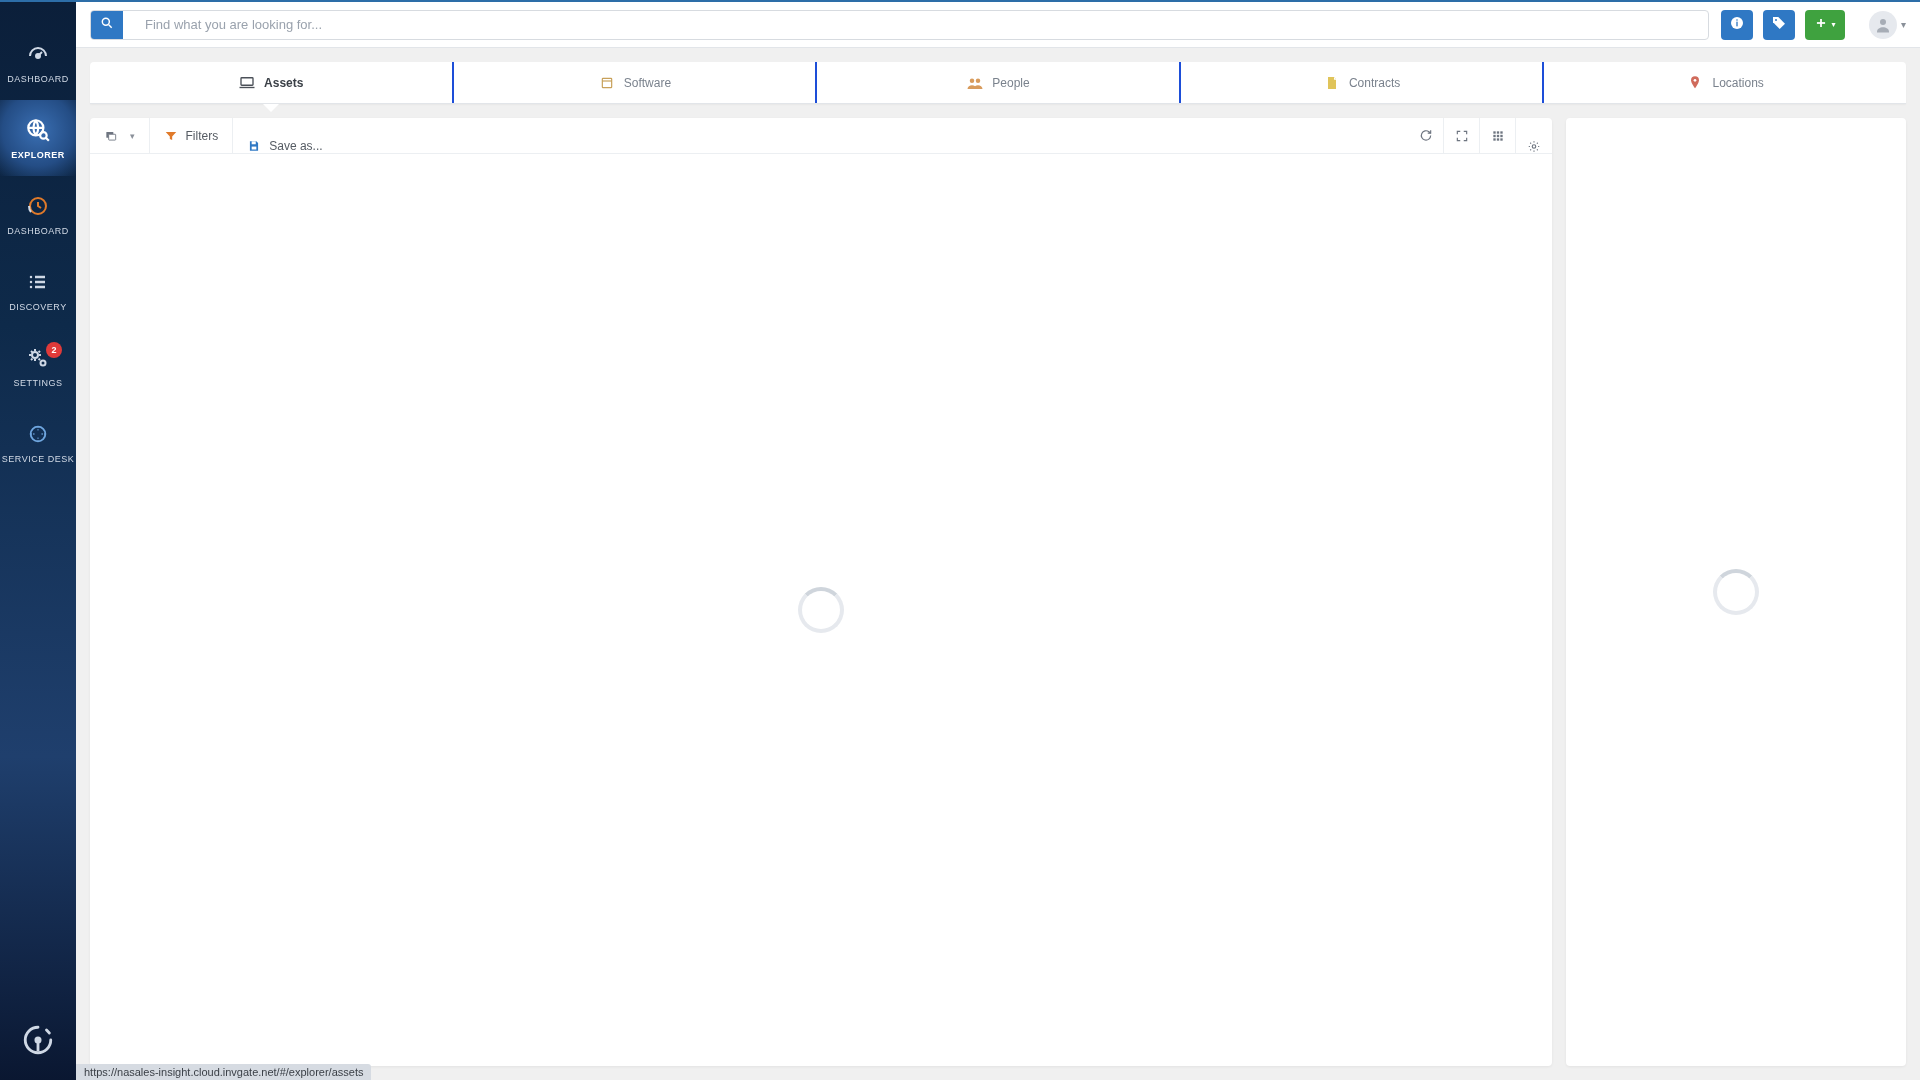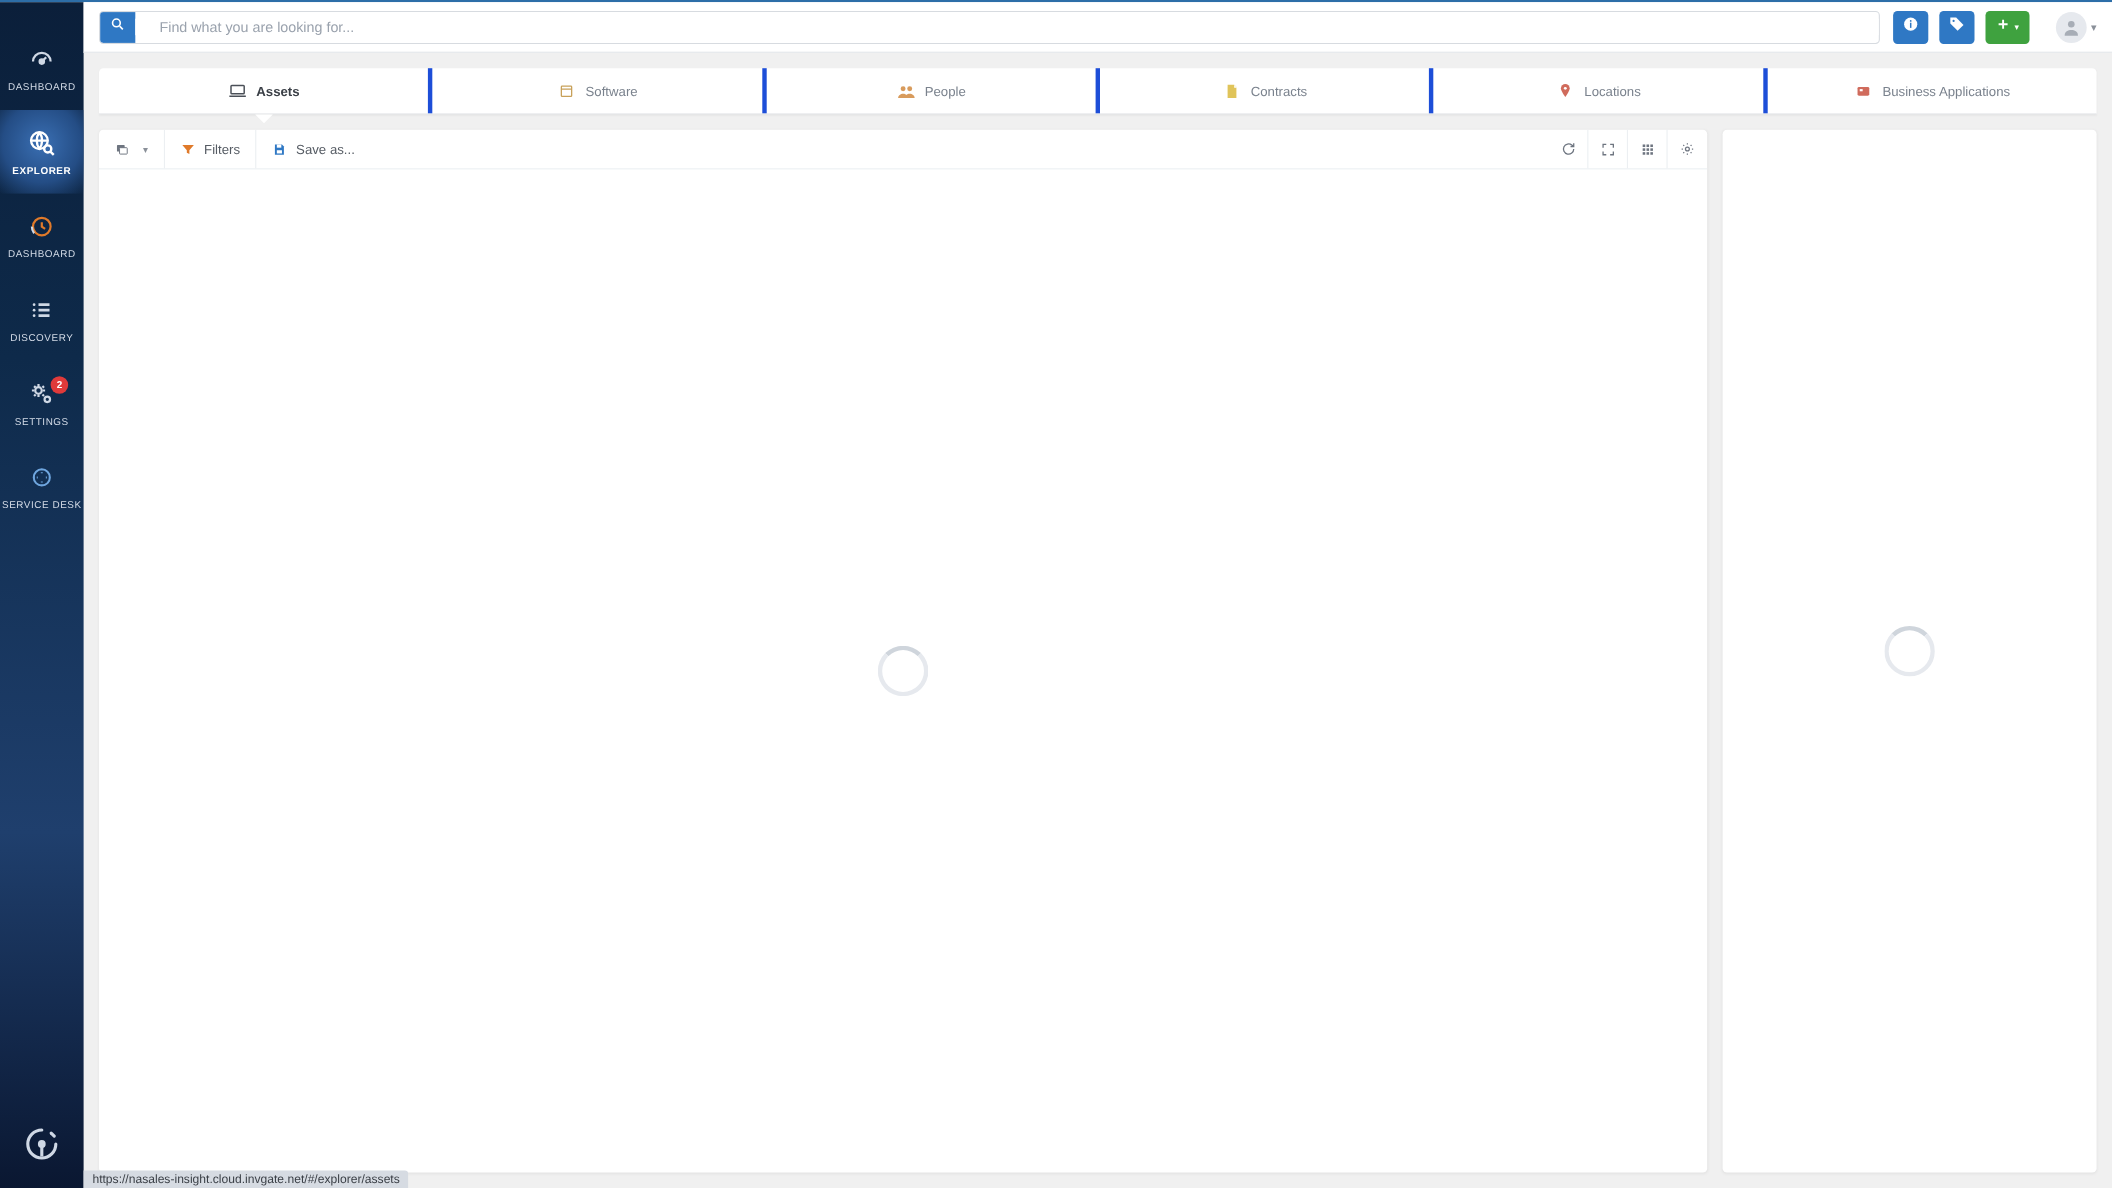--- a/index.html
+++ b/index.html
@@ -135,21 +135,21 @@
     border-radius: 4px 4px 0 0;
     box-shadow: 0 1px 2px rgba(0,0,0,0.04);
     height: 42px;
   }
   .cat-tab {
     flex: 1;
     display:flex; align-items:center; justify-content:center;
     gap: 8px;
     font-size: 12px;
     color: #7a828d;
-    border-right: 4px solid #1d4ed8;
+    border-right: 2px solid #1d4ed8;
     cursor: pointer;
     position: relative;
   }
   .cat-tab:last-child { border-right: none; }
   .cat-tab.active { color:#3a3f46; font-weight: 700; }
   .cat-tab.active::after {
     content: "";
     position: absolute;
     bottom: -9px;
     left: 50%;
@@ -204,21 +204,21 @@
   }
   .tbar-group { display:flex; }
   .tbar-btn {
     padding: 0 14px;
     display:flex; align-items:center; gap:8px;
     font-size: 12px;
     color: #555b63;
     border-right: 1px solid #eceff2;
     cursor: pointer;
   }
-  .tbar-btn:last-child { border-right: none; }
+  .tbar-btn:last-child { border-right: none; align-items: flex-end; }
   .tbar-btn .ticon { width:14px; height:14px; display:flex;align-items:center;justify-content:center; color:#6e7580; }
   .tbar-btn.orange .ticon { color:#e07a2a; }
   .tbar-spacer { flex:1; }
   .tbar-icononly { width: 36px; justify-content:center; padding:0; }
   .tbar-caret { font-size:9px; color:#8a9099; margin-left:4px; }
 
   
   .status-link {
     position: absolute;
     left: 0;
@@ -417,29 +417,20 @@
       <div class="cat-tab">
         <span class="cat-icon">
           <svg viewBox="0 0 24 24" width="16" height="16" fill="#d06b5c">
               <path d="M12 2a6 6 0 0 1 6 6c0 4-6 12-6 12S6 12 6 8a6 6 0 0 1 6-6z"></path>
               <circle cx="12" cy="8" r="2" fill="#fff"></circle>
             </svg>
         </span>
         <span>Locations</span>
       </div>
 
-      <div class="cat-tab">
-        <span class="cat-icon">
-          <svg viewBox="0 0 24 24" width="16" height="16" fill="#d06b5c">
-              <rect x="4" y="6" width="16" height="12" rx="2"></rect>
-              <rect x="7" y="9" width="4" height="3" fill="#fff"></rect>
-            </svg>
-        </span>
-        <span>Business Applications</span>
-      </div>
     </div>
 
     <div class="content-row">
       <div class="panel left-panel">
         <div class="panel-toolbar">
           <div class="tbar-group">
             <div class="tbar-btn">
               <span class="ticon">
                 <svg viewBox="0 0 24 24" width="14" height="14" fill="#6e7580">
                     <rect x="4" y="5" width="12" height="10" rx="1"></rect>

